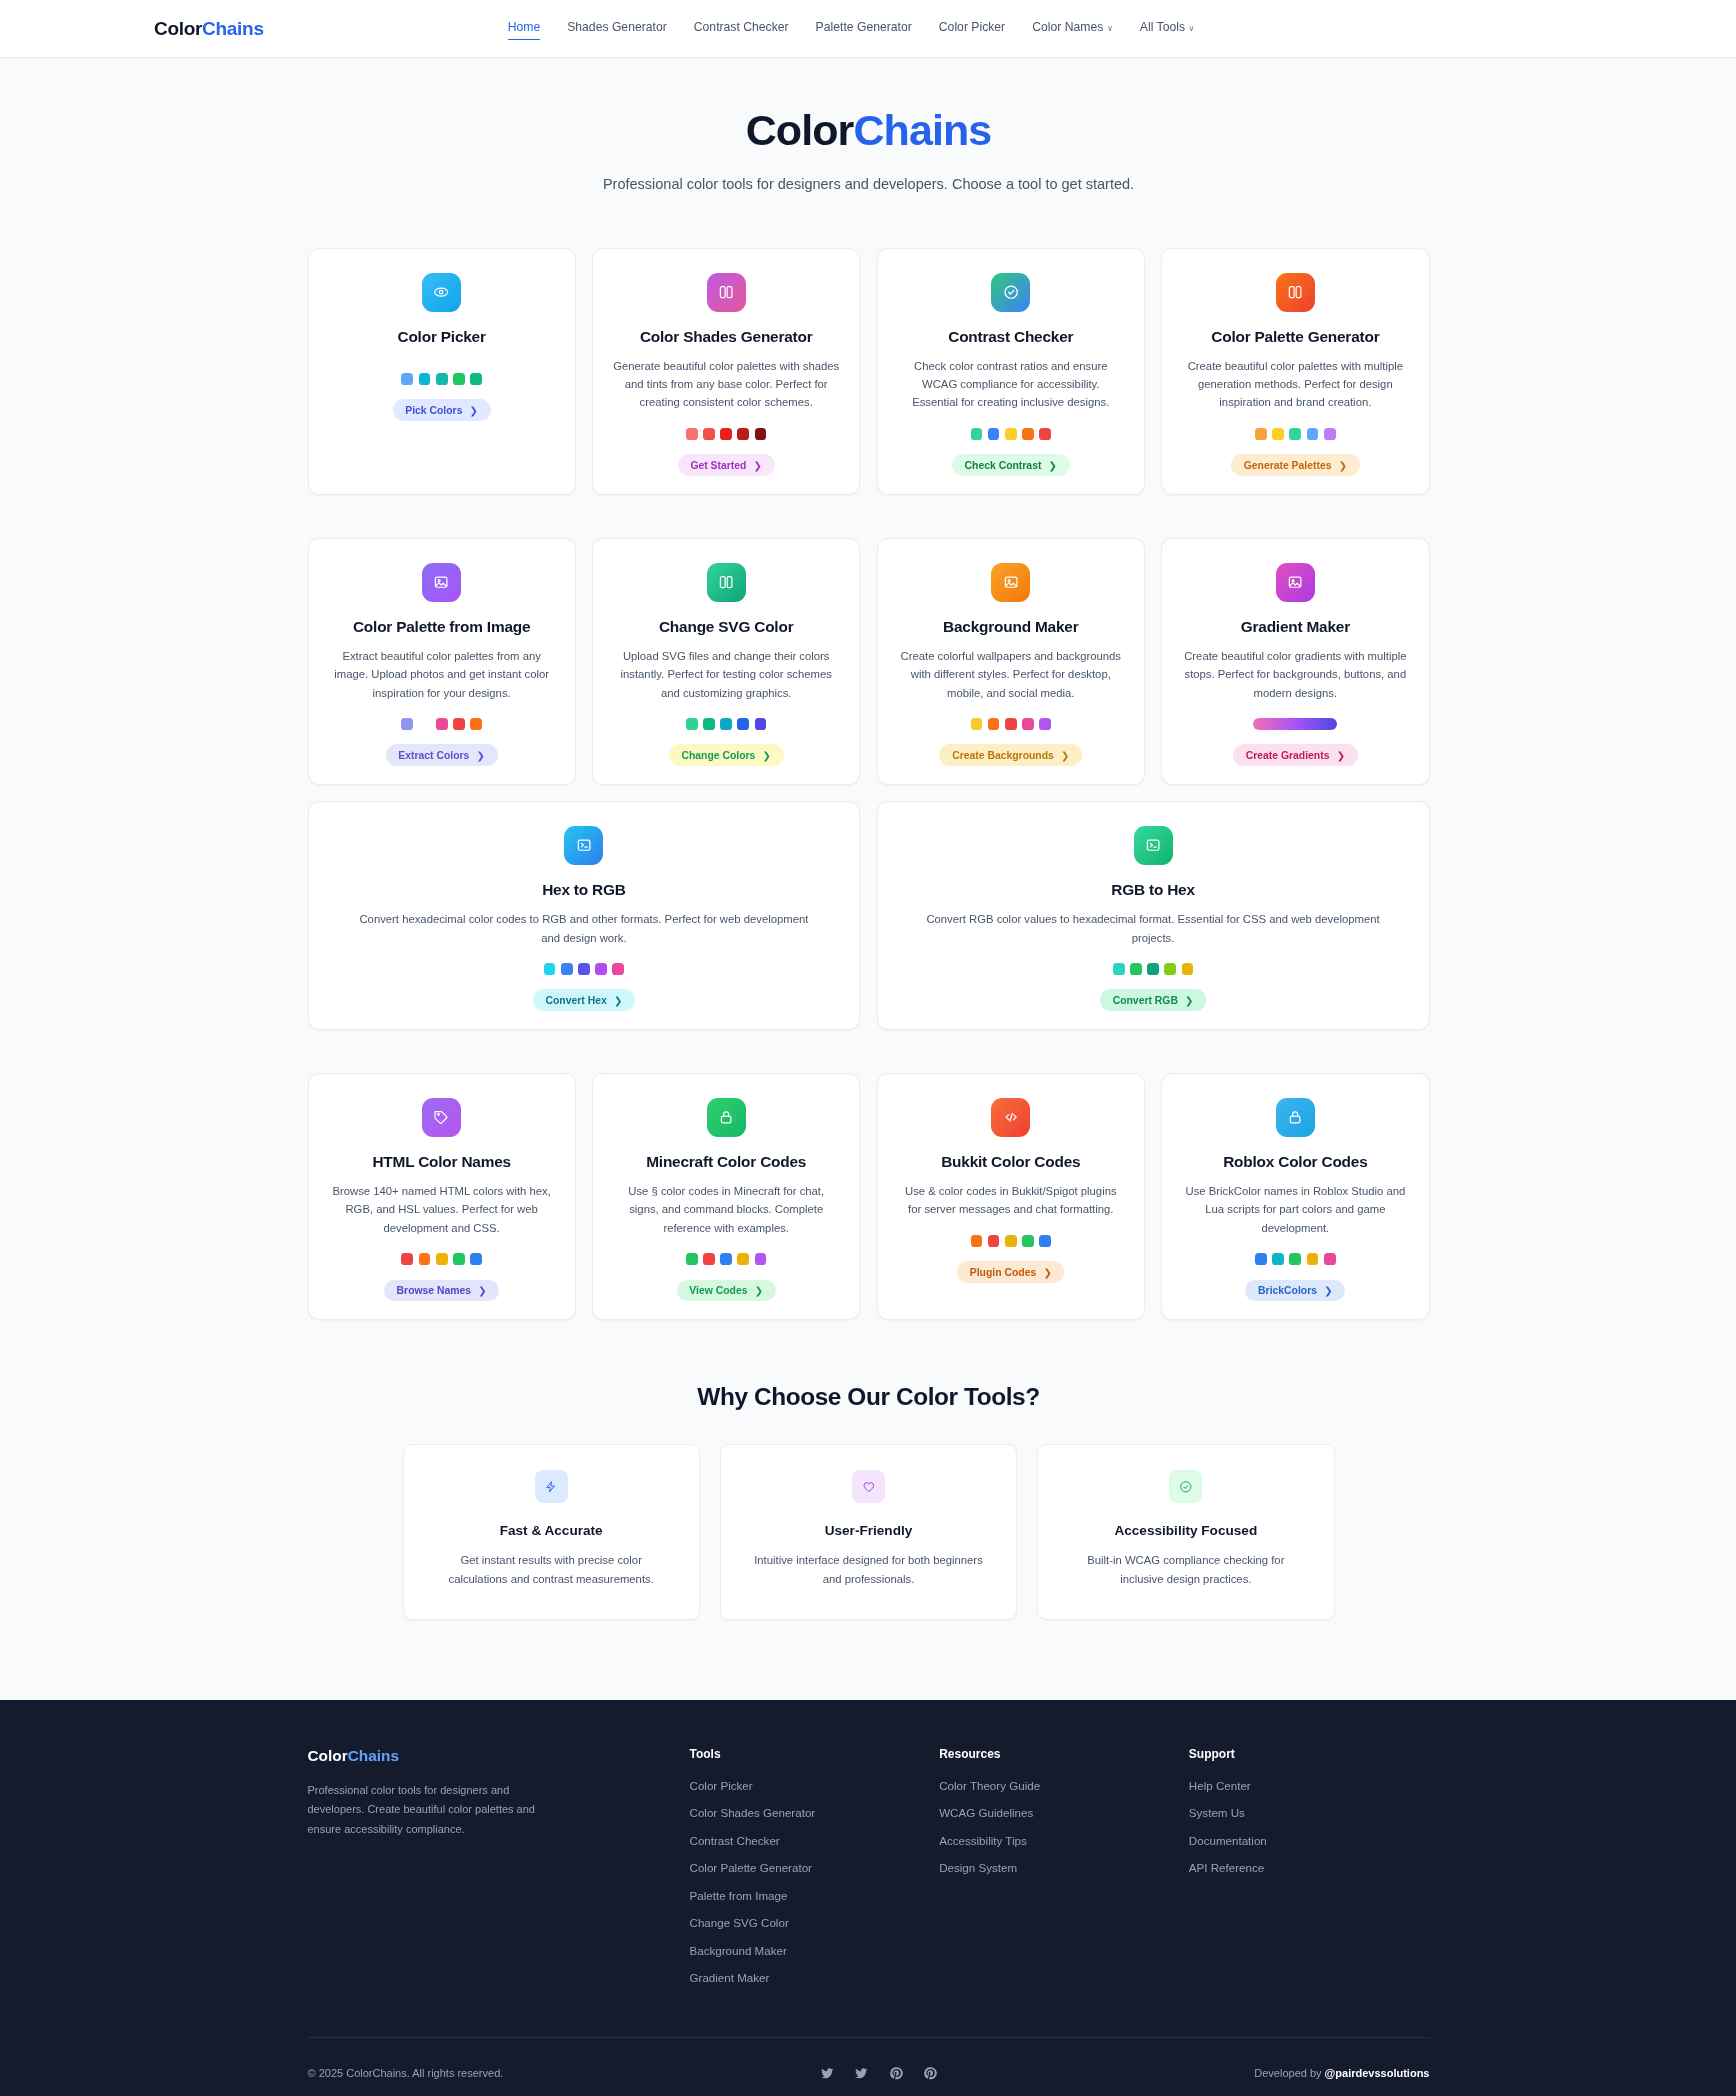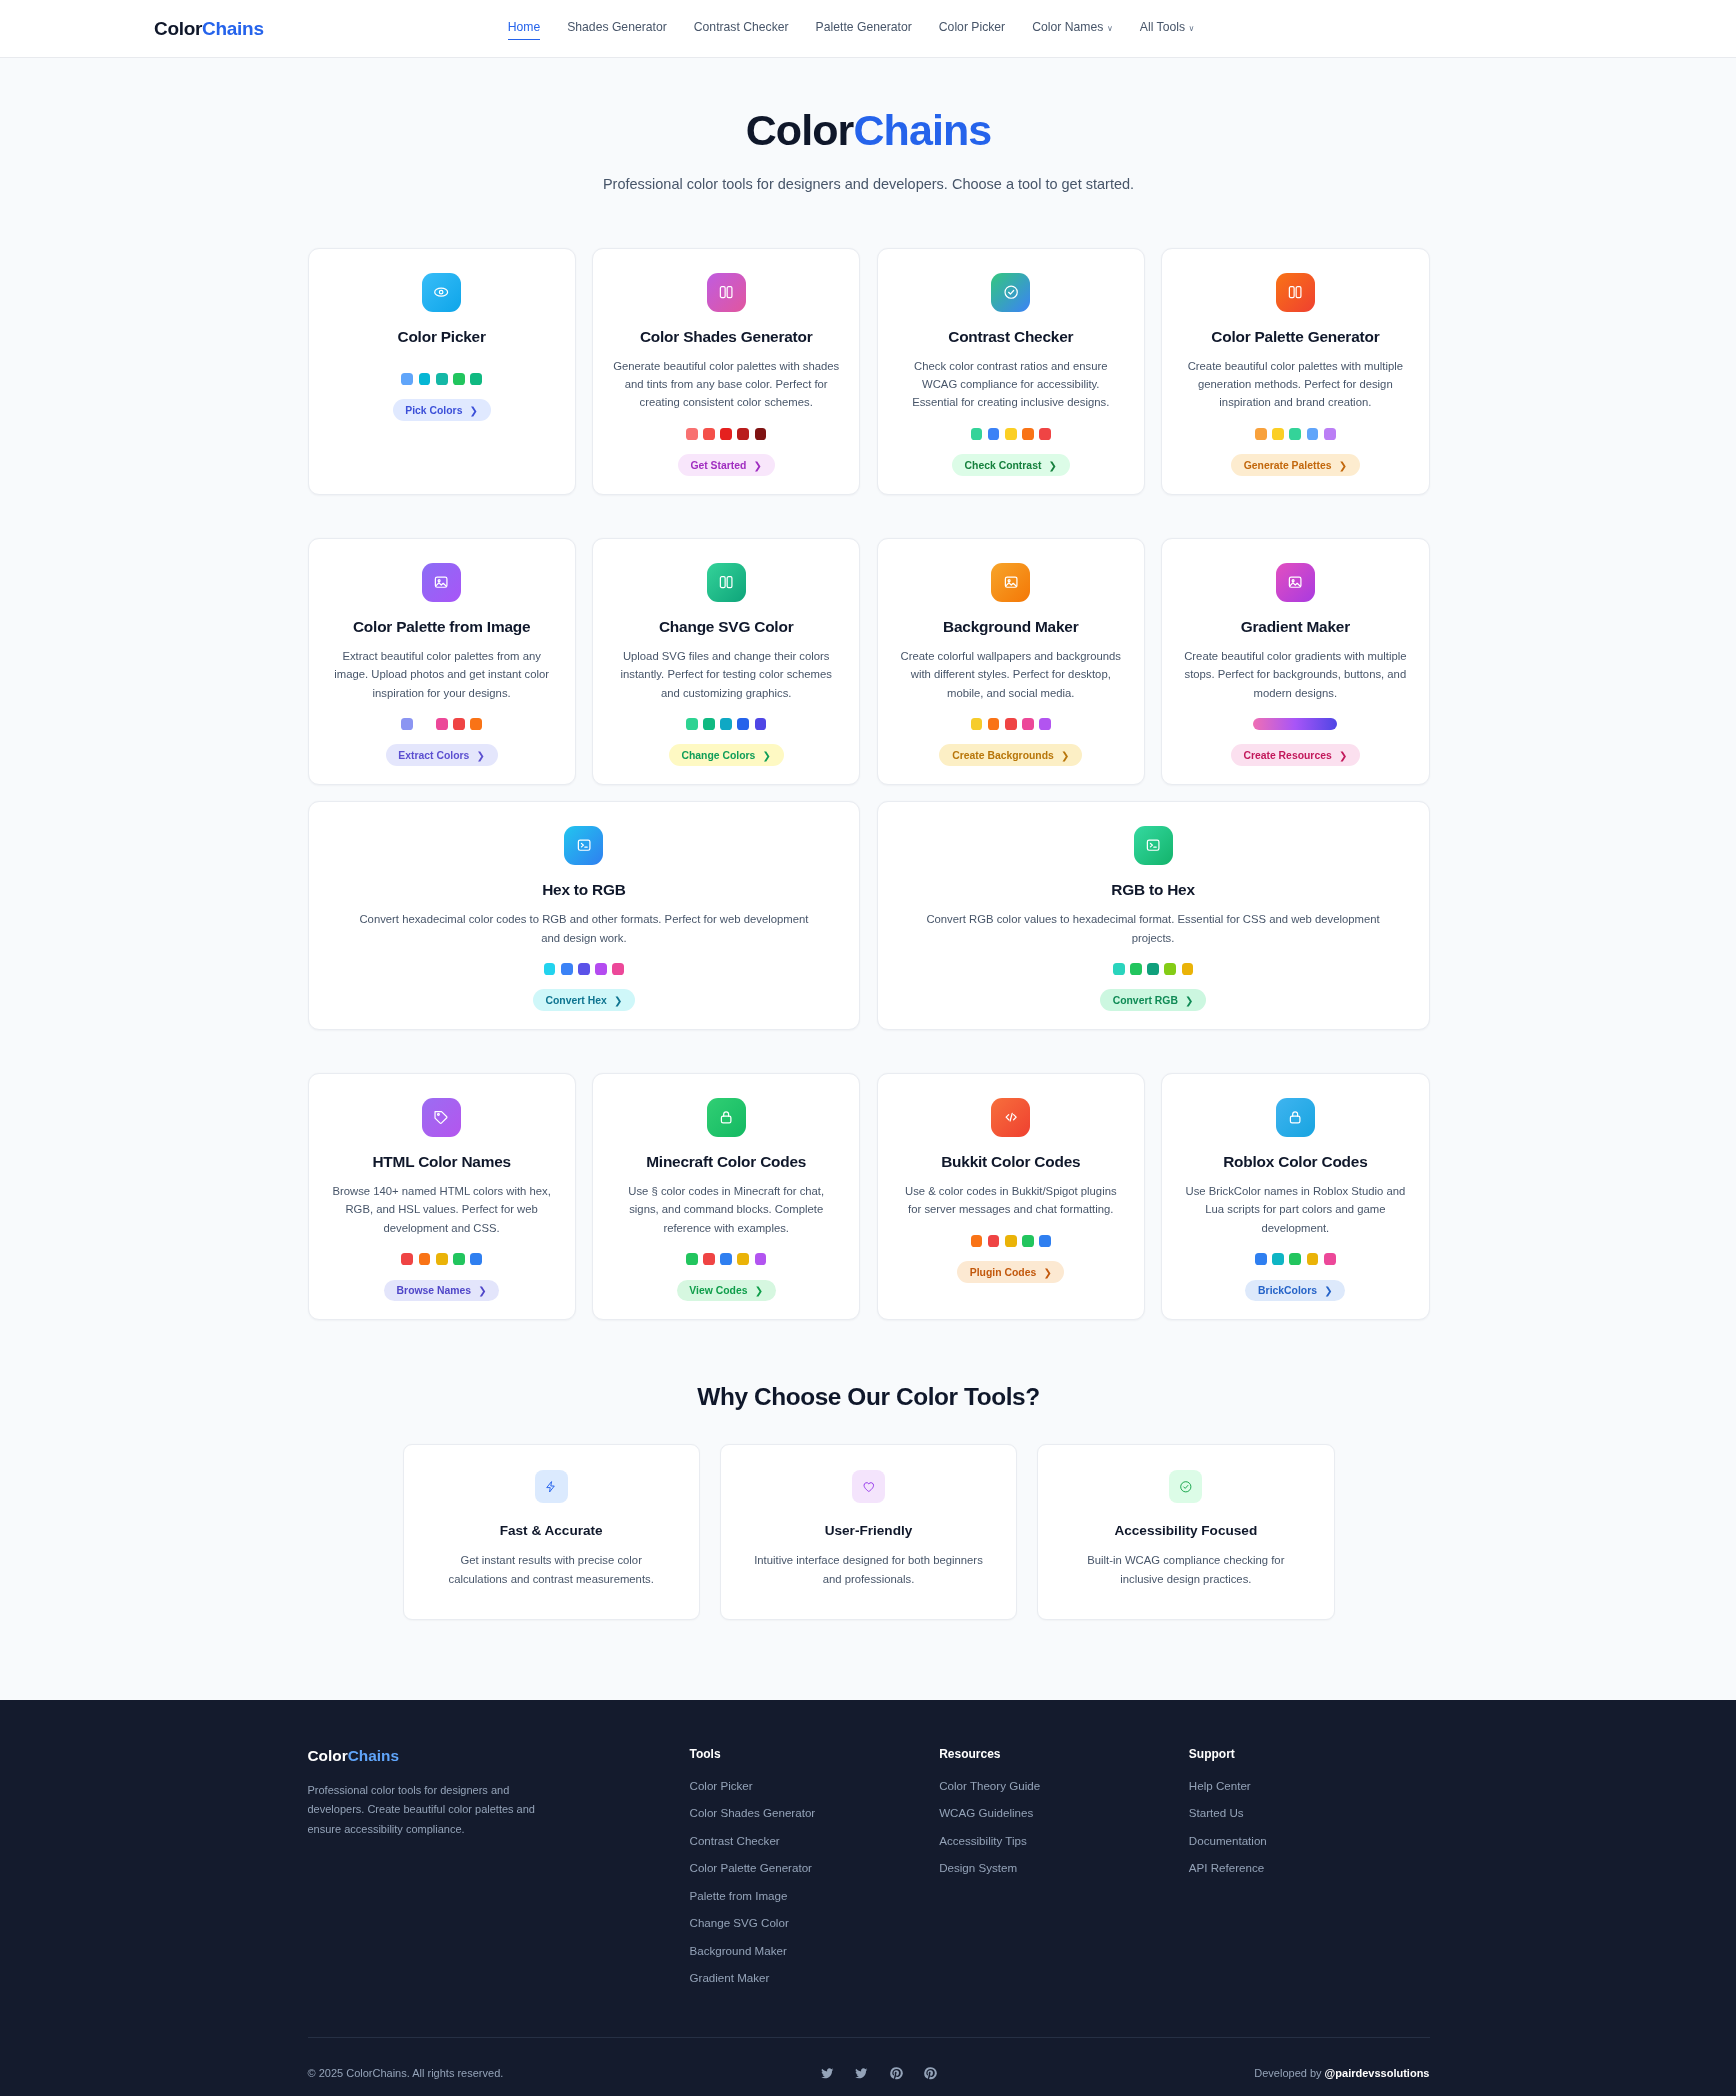--- a/index.html
+++ b/index.html
@@ -433,21 +433,21 @@
             <circle cx="9" cy="9.8" r="1.4"></circle>
             <path d="M4.2 17.5l4.6-4.6 3.4 3.4 2.8-2.6 4.6 4.3" stroke-linecap="round" stroke-linejoin="round"></path>
           </svg>
         </div>
         <h3>Gradient Maker</h3>
         <p>Create beautiful color gradients with multiple stops. Perfect for backgrounds, buttons, and modern designs.</p>
         <div class="swatches">
           <div class="gradbar" style="background: linear-gradient(90deg, rgb(239, 111, 180), rgb(168, 85, 247), rgb(79, 70, 229));"></div>
         </div>
         <button class="cta" style="background: rgb(251, 224, 239); color: rgb(194, 24, 91);">
-          <span>Create Resources</span>
+          <span>Create Gradients</span>
           <span class="arrow">❯</span>
         </button>
       </div>
     </div>
   <div class="grid wide" id="grid-3">
       <div class="card">
         <div class="card-icon" style="background: linear-gradient(135deg, rgb(34, 197, 239), rgb(47, 127, 240));">
           <svg viewBox="0 0 24 24">
             <rect x="3.5" y="4.5" width="17" height="15" rx="2.5"></rect>
             <path d="M8 9.5l3 2.5-3 2.5M13 15h3.5" stroke-linecap="round" stroke-linejoin="round"></path>
@@ -632,21 +632,21 @@
     <div id="fcol-1">
         <div class="f-head">Resources</div>
         <a class="f-link">Color Theory Guide</a>
         <a class="f-link">WCAG Guidelines</a>
         <a class="f-link">Accessibility Tips</a>
         <a class="f-link">Design System</a>
       </div>
     <div id="fcol-2">
         <div class="f-head">Support</div>
         <a class="f-link">Help Center</a>
-        <a class="f-link">Started Us</a>
+        <a class="f-link">System Us</a>
         <a class="f-link">Documentation</a>
         <a class="f-link">API Reference</a>
       </div>
   </div>
   <div class="footer-bottom">
     <div class="copyright">© 2025 ColorChains. All rights reserved.</div>
     <div class="socials" id="socials">
         <div class="social">
           <svg viewBox="0 0 24 24">
             <path d="M22 5.9a8 8 0 0 1-2.4.7 4.1 4.1 0 0 0 1.8-2.3 8.2 8.2 0 0 1-2.6 1A4.1 4.1 0 0 0 11.7 9a11.6 11.6 0 0 1-8.4-4.3 4.1 4.1 0 0 0 1.3 5.5A4 4 0 0 1 2.7 9.7v.1a4.1 4.1 0 0 0 3.3 4 4.2 4.2 0 0 1-1.9.1 4.1 4.1 0 0 0 3.8 2.9A8.3 8.3 0 0 1 2 18.5a11.6 11.6 0 0 0 6.3 1.9c7.5 0 11.6-6.3 11.6-11.7V8.2A8.3 8.3 0 0 0 22 5.9z"></path>

